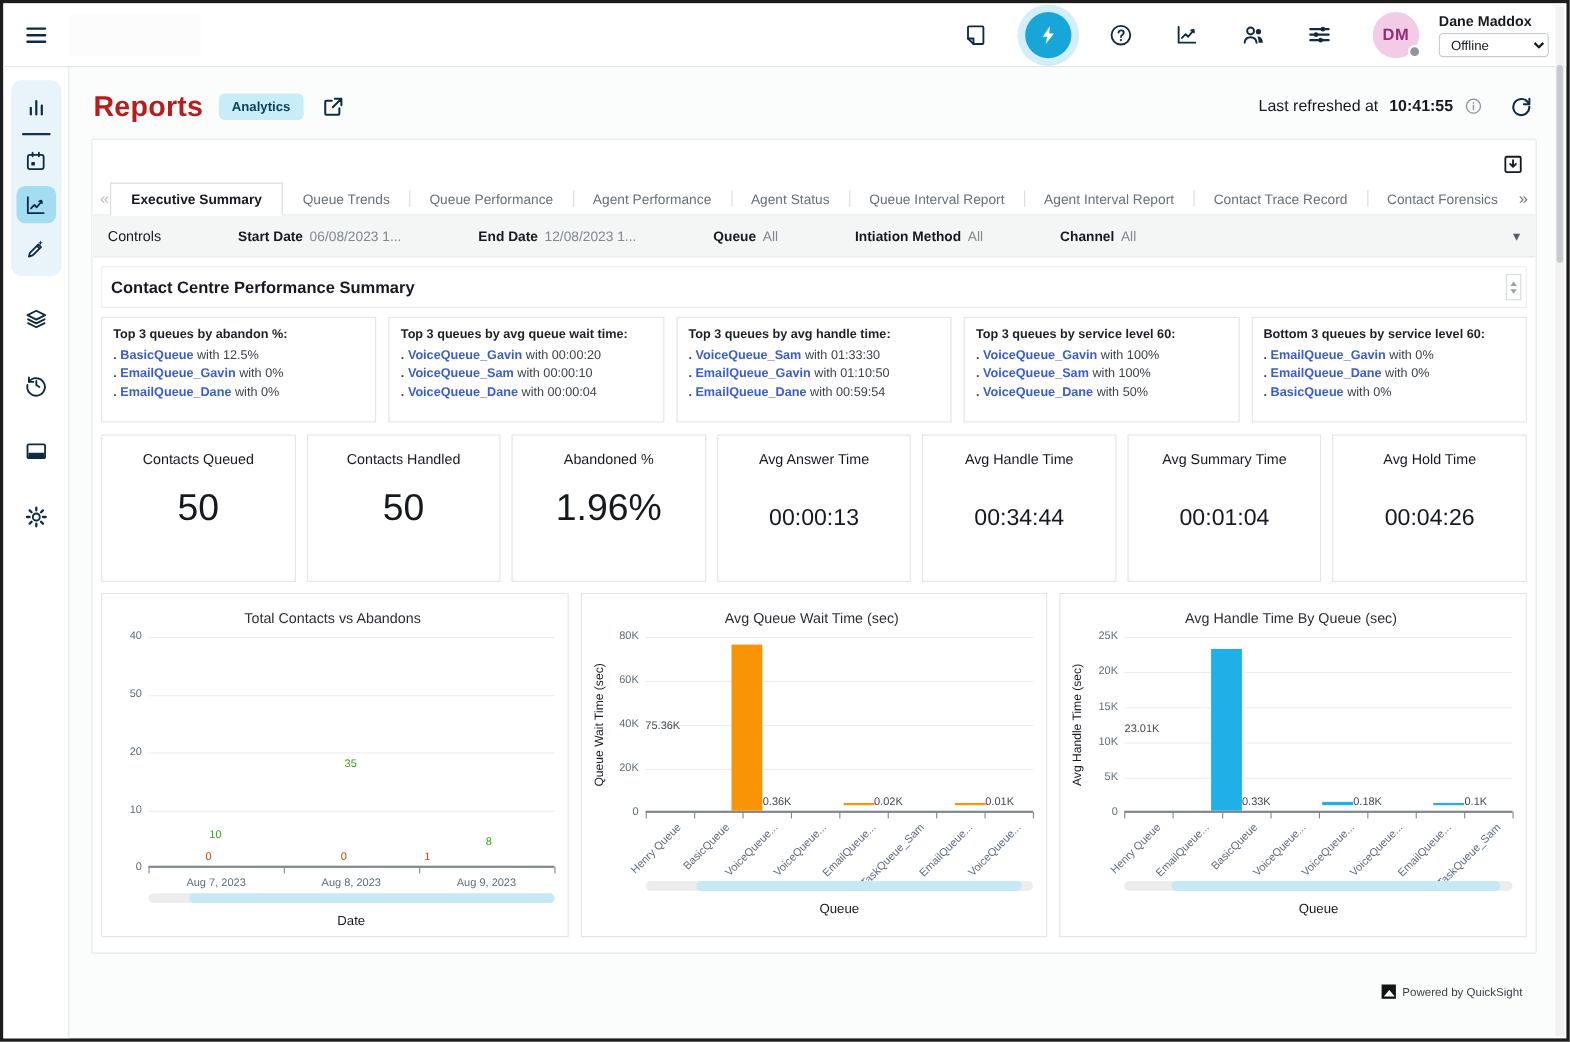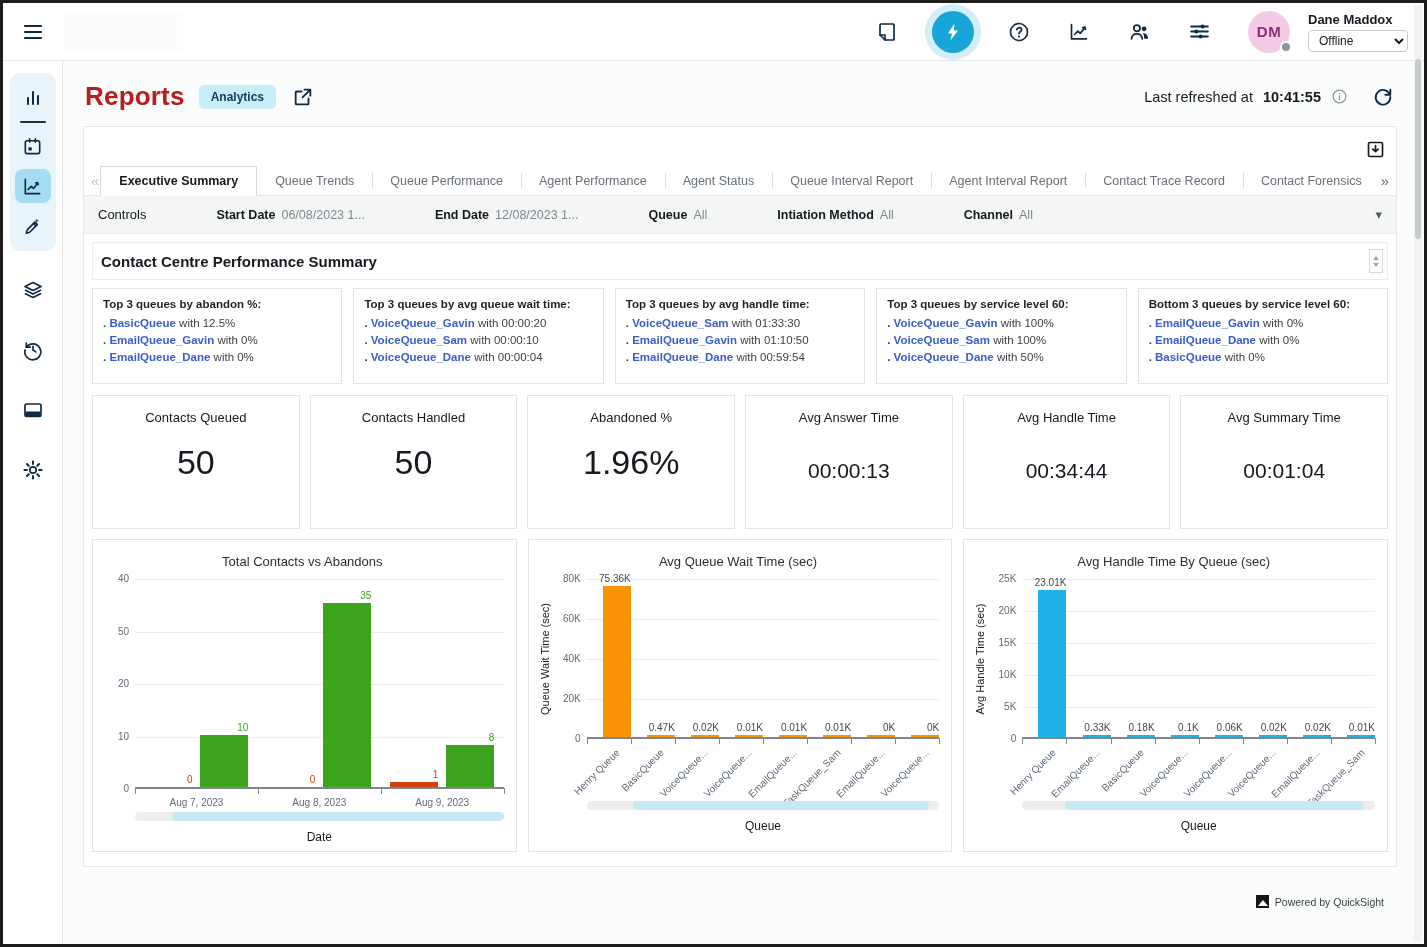--- a/index.html
+++ b/index.html
@@ -89,21 +89,21 @@
   .c-body { display:flex; }
   .c-ytitle { width:16px; position:relative; }
   .c-ytitle span { position:absolute; top:50%; left:50%; transform:translate(-50%,-50%) rotate(-90deg); white-space:nowrap; font-size:11px; color:#16191f; }
   .c-yticks { position:relative; width:34px; }
   .c-yticks span { position:absolute; right:6px; font-size:10px; color:#5f6b7a; }
   .c-plotwrap { flex:1; min-width:0; }
   .c-plot { position:relative; border-bottom:2px solid #7f868c; }
   .c-grid { position:absolute; left:0; right:0; height:1px; background:#ededed; }
   .c-bars { position:relative; display:flex; height:100%; align-items:flex-end; }
   .c-group { flex:1; display:flex; justify-content:center; align-items:flex-end; gap:8px; }
-  .c-slot { display:flex; flex-direction:column; align-items:flex-end; justify-content:flex-end; }
+  .c-slot { display:flex; flex-direction:row; align-items:center; justify-content:flex-end;gap:47px; }
   .c-val { font-size:10px; margin-bottom:2px; white-space:nowrap; }
   .c-bar { width:100%; }
   .c-xtick { position:absolute; bottom:-7px; width:1px; height:6px; background:#7f868c; }
   .c-xlabels { display:flex; margin-top:8px; }
   .c-xlabels span { flex:1; text-align:center; font-size:10px; color:#5f6b7a; }
   .c-xlabels-rot { position:relative; height:58px; overflow:visible; }
   .c-xlabels-rot span { position:absolute; top:8px; font-size:10px; color:#5f6b7a; white-space:nowrap; transform-origin:100% 0; transform:translateX(-100%) rotate(-45deg); }
   .c-scroll { position:relative; height:9px; background:#ededed; border-radius:5px; margin-top:4px; }
   .c-thumb { position:absolute; top:0; bottom:0; background:#c7e9f6; border-radius:5px; cursor:pointer; }
   .c-xtitle { text-align:center; font-size:12px; color:#16191f; margin-top:9px; }
@@ -386,20 +386,24 @@
             <span class="kpi-value">00:00:13</span>
           </div>
         <div class="kpi">
             <span class="kpi-label">Avg Handle Time</span>
             <span class="kpi-value">00:34:44</span>
           </div>
         <div class="kpi">
             <span class="kpi-label">Avg Summary Time</span>
             <span class="kpi-value">00:01:04</span>
           </div>
+        <div class="kpi">
+            <span class="kpi-label">Avg Hold Time</span>
+            <span class="kpi-value">00:04:26</span>
+          </div>
       </div>
 
       <div class="charts-row">
         <div class="chart-card">
             <div class="c-title">Total Contacts vs Abandons</div>
             <div class="c-body">
               <div class="c-yticks" style="height: 210px;">
                 <span style="top: 204px;">0</span>
                 <span style="top: 151.5px;">10</span>
                 <span style="top: 99px;">20</span>
@@ -477,21 +481,21 @@
                   <div class="c-grid" style="top: 120px;"></div>
                   <div class="c-grid" style="top: 80px;"></div>
                   <div class="c-grid" style="top: 40px;"></div>
                   <div class="c-grid" style="top: 0px;"></div>
                   <div class="c-bars">
                     <div class="c-slot" style="flex: 1 1 0%;">
                       <span class="c-val" style="color: rgb(66, 72, 78);">75.36K</span>
                       <div class="c-bar" style="width: 28px; height: 150.72px; background: rgb(248, 148, 6);"></div>
                     </div>
                     <div class="c-slot" style="flex: 1 1 0%;">
-                      <span class="c-val" style="color: rgb(66, 72, 78);">0.47K</span>
+                      <span class="c-val" style="color: rgb(66, 72, 78);">0.36K</span>
                       <div class="c-bar" style="width: 28px; height: 2px; background: rgb(248, 148, 6);"></div>
                     </div>
                     <div class="c-slot" style="flex: 1 1 0%;">
                       <span class="c-val" style="color: rgb(66, 72, 78);">0.02K</span>
                       <div class="c-bar" style="width: 28px; height: 2px; background: rgb(248, 148, 6);"></div>
                     </div>
                     <div class="c-slot" style="flex: 1 1 0%;">
                       <span class="c-val" style="color: rgb(66, 72, 78);">0.01K</span>
                       <div class="c-bar" style="width: 28px; height: 2px; background: rgb(248, 148, 6);"></div>
                     </div>

